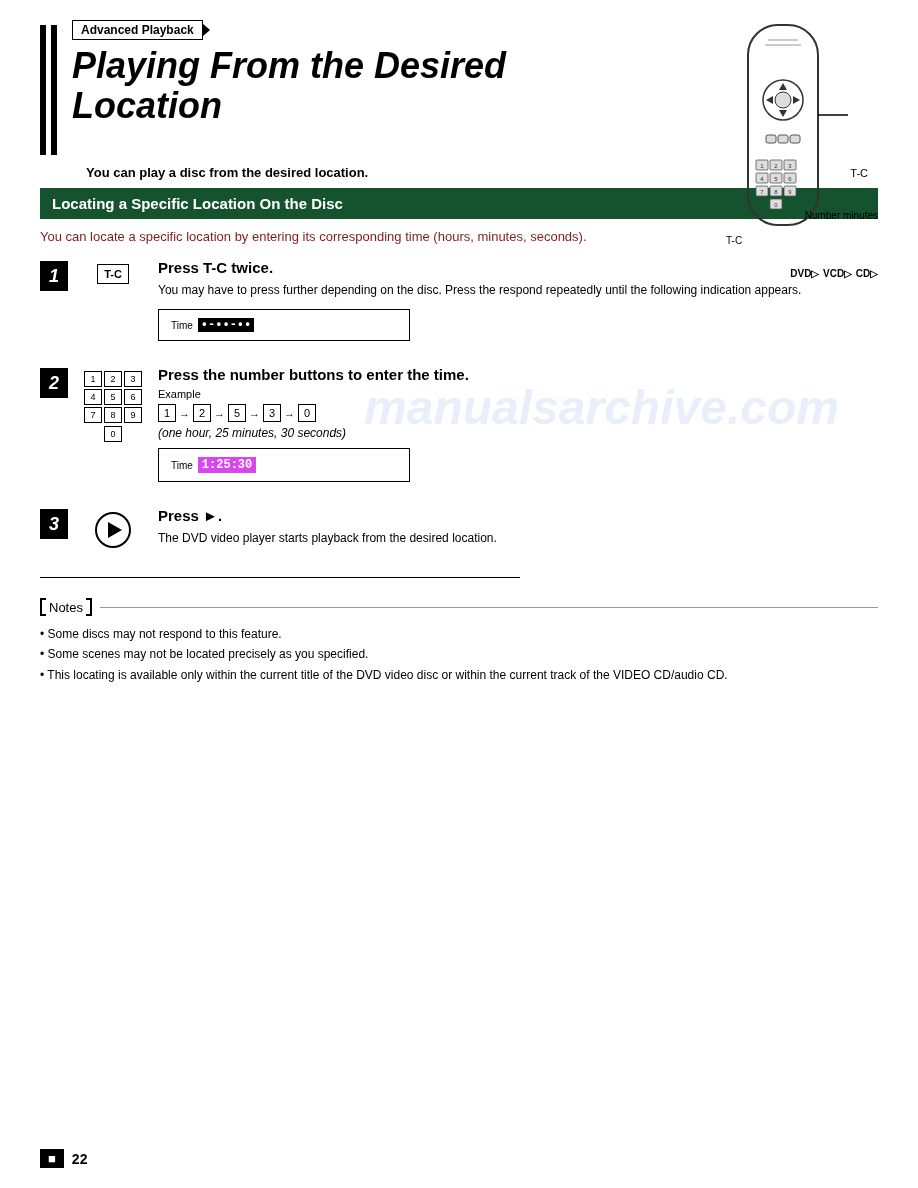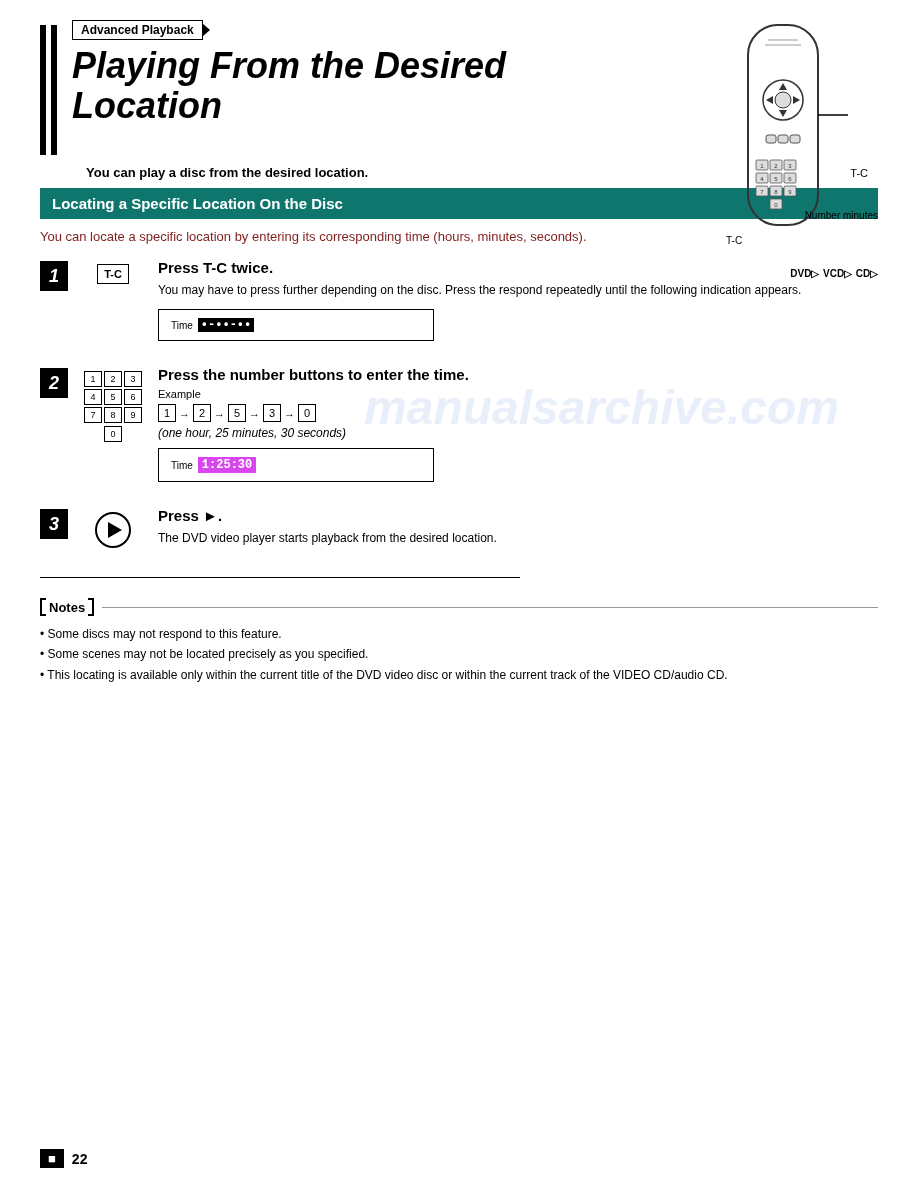--- a/index.html
+++ b/index.html
@@ -91,21 +91,21 @@
       flex: 1;
       margin-left: 19px;
     }
     .tc-indicator {
       font-size: 11px;
       margin-right: 10px;
     }
 
     
     .section-header {
-      background: #0f766e;
+      background: #14532d;
       color: #fff;
       padding: 7px 12px;
       font-size: 15px;
       font-weight: bold;
       margin-top: 8px;
       margin-bottom: 10px;
     }
 
     .section-description {
       font-size: 13px;
@@ -210,21 +210,21 @@
 
     .step-body {
       font-size: 12px;
       line-height: 1.5;
       margin-bottom: 10px;
     }
 
     .display-box {
       border: 1px solid #000;
       padding: 8px 12px;
-      width: 276px;
+      width: 252px;
       font-size: 12px;
       background: #fff;
       margin-bottom: 5px;
     }
 
     .display-row {
       display: flex;
       align-items: center;
       gap: 5px;
       font-size: 12px;
@@ -316,21 +316,21 @@
     .notes-bracket-right {
       width: 6px;
       height: 18px;
       border: 2px solid #000;
       border-left: none;
       margin-left: 3px;
     }
 
     .notes-title {
       font-size: 13px;
-      font-weight: bold;
+      font-weight: normal;
     }
 
     .notes-list {
       font-size: 12px;
       line-height: 1.7;
     }
     .notes-list p::before {
       content: '• ';
     }
 

